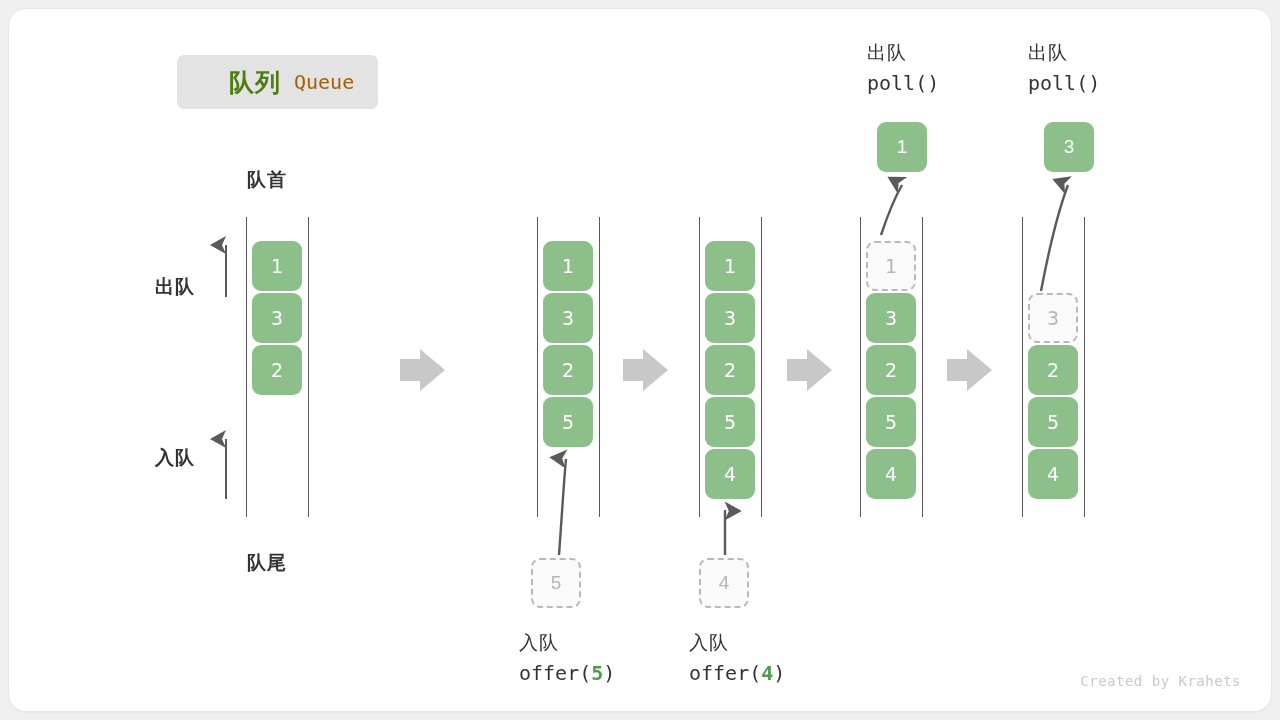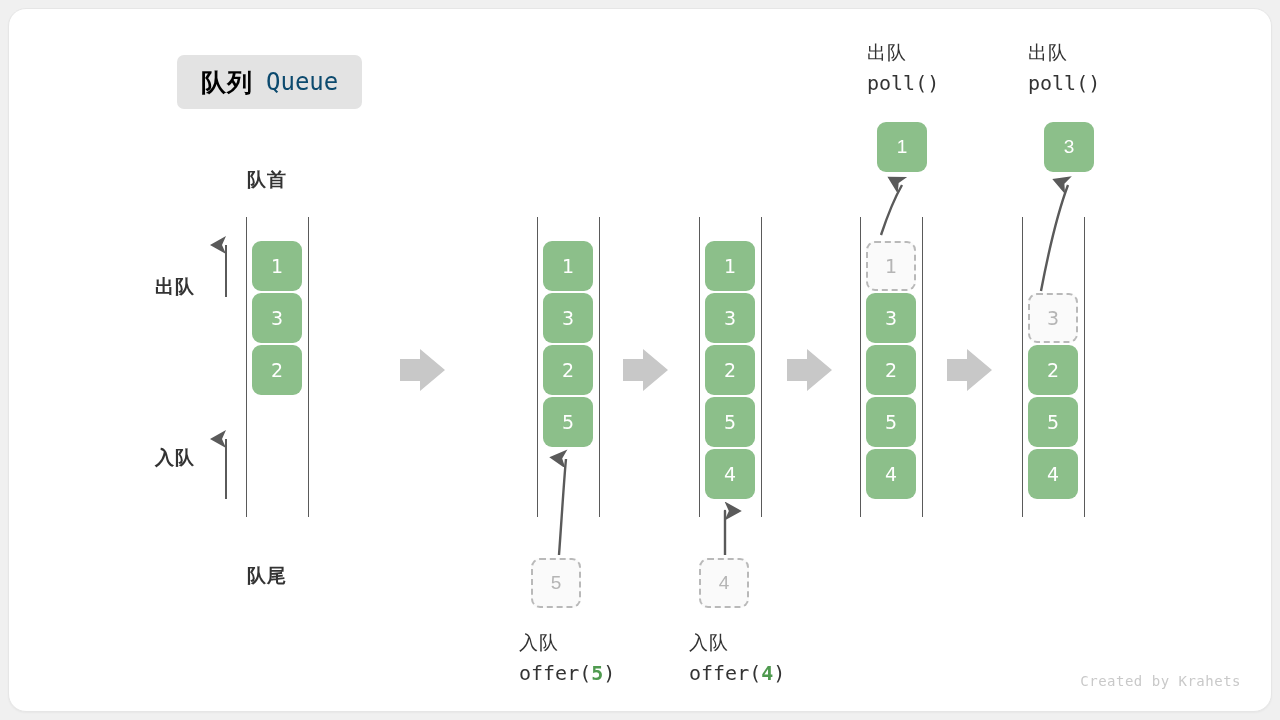--- a/index.html
+++ b/index.html
@@ -39,27 +39,28 @@
     padding: 0 24px;
     background: #e3e3e3;
     border-radius: 7px;
     display: flex;
     align-items: center;
     gap: 13px;
   }
   .title-cn {
     font-size: 25px;
     font-weight: bold;
-    color: #000000;
+    color: #4d7c0f;
     letter-spacing: 1px;
+    margin-left: 28px;
   }
   .title-en {
     font-family: "DejaVu Sans Mono", "Liberation Mono", monospace;
-    font-size: 24px;
-    color: #0c4a6e;
+    font-size: 20px;
+    color: #a16207;
   }
 
   
   .cn-label {
     position: absolute;
     font-size: 19px;
     font-weight: bold;
     color: #333333;
     letter-spacing: 1px;
     white-space: nowrap;
@@ -184,21 +185,21 @@
 
 <div id="root">
   <div class="card">
 
     <div class="title-badge">
       <span class="title-cn">队列</span>
       <span class="title-en">Queue</span>
     </div>
 
     <div class="cn-label" style="left:238px; top:158px;">队首</div>
-    <div class="cn-label" style="left:238px; top:541px;margin-top:13px;">队尾</div>
+    <div class="cn-label" style="left:238px; top:541px;">队尾</div>
     <div class="cn-label" style="left:146px; top:265px;">出队</div>
     <div class="cn-label" style="left:146px; top:436px;">入队</div>
 
     <div class="queue-col" style="left:237px;">
       <div class="rail left"></div>
       <div class="rail right"></div>
       <div class="slot filled" style="top:24px;">1</div>
       <div class="slot filled" style="top:76px;">3</div>
       <div class="slot filled" style="top:128px;">2</div>
     </div>

